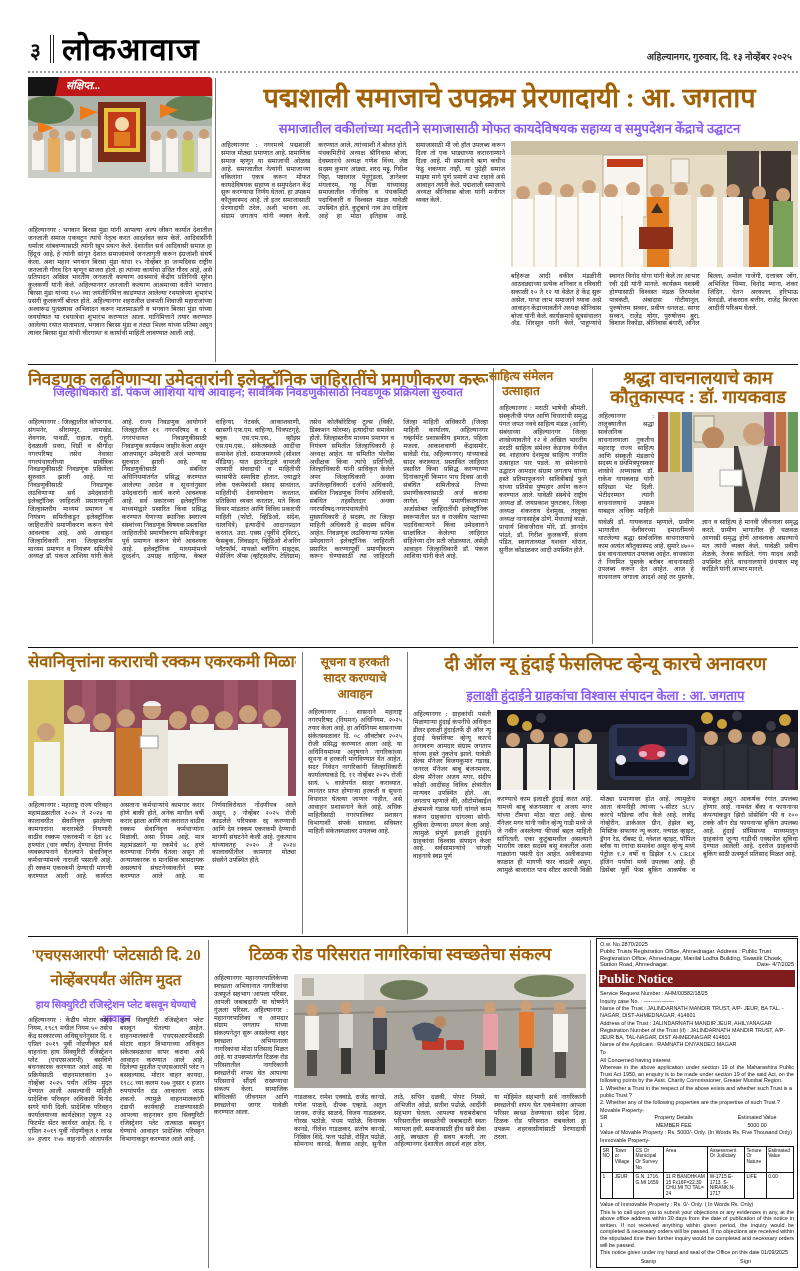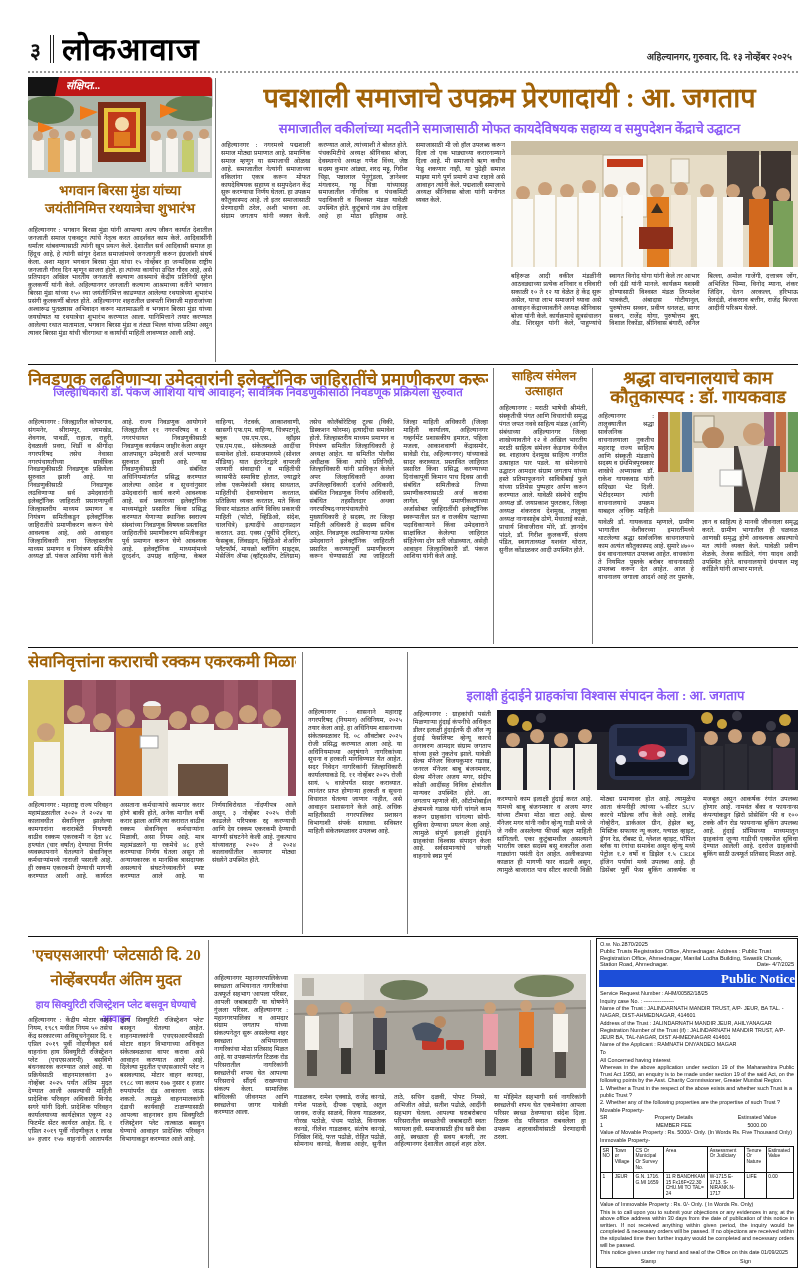--- a/index.html
+++ b/index.html
@@ -34,21 +34,21 @@
   .hrule { border-top:1.5px solid #111; }
   .vrule { border-left:1px solid #777; }
 
   .photo { background:#ddd; }
   .photo svg { display:block; width:100%; height:100%; }
 
   
   .notice { border:1.5px solid #111; background:#fff; font-family:"Liberation Sans", sans-serif; }
   .notice-pre { font-size:5.6px; line-height:6.8px; color:#111; padding:2px 3px 1px 3px; }
   .notice-pre .nd { float:right; }
-  .notice-bar { background:#1d4ed8; color:#fff; text-align:right; font-family:"Liberation Serif", serif;
+  .notice-bar { background:#7f1d1d; color:#fff; text-align:left; font-family:"Liberation Serif", serif;
     font-weight:bold; font-size:13px; line-height:17px; margin:1px 2px; }
   .notice-body { font-size:5.4px; line-height:6.6px; color:#111; padding:2px 3px; }
   .notice-body div { margin-bottom:1px; }
   .nrow { display:flex; }
   .nrow span { display:block; }
   .ntable { width:100%; border-collapse:collapse; margin:2px 0; }
   .ntable th, .ntable td { border:0.8px solid #111; font-size:4.9px; line-height:5.8px; padding:1px 1.5px;
     text-align:left; vertical-align:top; font-weight:normal; }
   .sign-block { text-align:center; font-size:5.4px; line-height:6.6px; }
 </style>
@@ -96,21 +96,20 @@
           <circle cx="58" cy="38" r="5"></circle>
         <circle cx="128" cy="40" r="5"></circle>
           <circle cx="144" cy="38" r="5"></circle>
           <circle cx="160" cy="40" r="5"></circle>
           <circle cx="176" cy="38" r="5"></circle>
       </g>
       <rect x="20" y="42" width="12" height="34" fill="#e29a3a" opacity="0.8"></rect>
       <rect x="154" y="44" width="12" height="32" fill="#b9c24e" opacity="0.8"></rect>
     </svg>
   </div>
-  <div class="abs hl hl-sm" style="left:28px; top:182px; width:184px; height:40px;">भगवान बिरसा मुंडा यांच्या जयंतीनिमित्त रथयात्रेचा शुभारंभ</div>
   <div class="abs bt" style="left:28px; top:226px; width:184px; height:134px;">अहिल्यानगर : भगवान बिरसा मुंडा यांनी आपल्या अल्प जीवन कार्यात देशातील जनजाती समाज एकवटून त्यांचे नेतृत्व करत आदर्शवत काम केले. आदिवासींनी धर्मांतर थांबवण्यासाठी त्यांनी खूप प्रयत्न केले. देशातील सर्व आदिवासी समाज हा हिंदूच आहे, हे त्यांनी सांगून देशात समाजांमध्ये जनजागृती करून इंग्रजांशी संघर्ष केला. अशा महान भगवान बिरसा मुंडा यांचा १५ नोव्हेंबर हा जन्मदिवस राष्ट्रीय जनजाती गौरव दिन म्हणून साजरा होतो. हा त्यांच्या कार्याचा उचित गौरव आहे, असे प्रतिपादन अखिल भारतीय जनजाती कल्याण आश्रमाचे केंद्रीय प्रतिनिधी सुरेश कुलकर्णी यांनी केले. अहिल्यानगर जनजाती कल्याण आश्रमाच्या वतीने भगवान बिरसा मुंडा यांच्या १५० व्या जयंतीनिमित्त काढण्यात आलेल्या रथयात्रेच्या शुभारंभ प्रसंगी कुलकर्णी बोलत होते. अहिल्यानगर शहरातील छत्रपती शिवाजी महाराजांच्या अश्वारूढ पुतळ्यास अभिवादन करून मातामाऊली व भगवान बिरसा मुंडा यांच्या जयघोषात या रथयात्रेचा शुभारंभ करण्यात आला. यानिमित्ताने तयार करण्यात आलेल्या रथात मातामाता, भगवान बिरसा मुंडा व तंट्या भिल्ल यांच्या प्रतिमा असून त्यावर बिरसा मुंडा यांची 'वीरगाथा' व कार्याची माहिती लावण्यात आली आहे.</div>
 
   <div class="abs vrule" style="left:215px; top:78px; height:284px;"></div>
 
   <div class="abs hl hl-xl" style="left:221px; top:82px; width:577px;">पद्मशाली समाजाचे उपक्रम प्रेरणादायी : आ. जगताप</div>
   <div class="abs sub" style="left:221px; top:119px; width:577px; font-size:13px;">समाजातील वकीलांच्या मदतीने समाजासाठी मोफत कायदेविषयक सहाय्य व समुपदेशन केंद्राचे उद्घाटन</div>
 
   <div class="abs bt c3" style="left:221px; top:141px; width:284px; height:220px;">अहिल्यानगर : नगरमध्ये पद्मशाली समाज मोठ्या प्रमाणात आहे. प्रामाणिक समाज म्हणून या समाजाची ओळख आहे. समाजातील नेत्यांनी समाजाच्या वकिलांना एकत्र करून मोफत कायदेविषयक सहाय्य व समुपदेशन केंद्र सुरू करण्याचा निर्णय घेतला. हा उपक्रम कौतुकास्पद आहे. तो इतर समाजासाठी प्रेरणादायी ठरेल, अशी भावना आ. संग्राम जगताप यांनी व्यक्त केली. करण्यात आले, त्यांच्याशी ते बोलत होते. पंचकमिटीचे अध्यक्ष श्रीनिवास बोजा, देवस्थानचे अध्यक्ष गणेश विंध्य, जेष्ठ सदस्य कुमार आंड्या, शरद मट्टू, गिरीश चिट्टा, पन्नालाल पेनुगुंडला, ज्ञानेश्वर मंगलारम, गट्टू चिन्ना यांच्यासह समाजातील नागरिक व पंचकमिटी पदाधिकारी व विश्वस्त मंडळ यावेळी उपस्थित होते. कुटुंबाचे नाव उंच राहिला आहे हा मोठा इतिहास आहे. समाजासाठी मी जो हॉल उपलब्ध करून दिला तो एक भाड्याच्या करारनाम्याने दिला आहे. मी समाजाचे ऋण कधीच फेडू शकणार नाही, या पुढेही समाज माझ्या मागे पूर्ण प्रमाणे उभा राहावे असे आवाहन त्यांनी केले. पद्मशाली समाजाचे अध्यक्ष श्रीनिवास बोजा यांनी मनोगत व्यक्त केले.</div>
 
   <div class="abs photo" style="left:511px; top:141px; width:287px; height:126px;">
@@ -157,21 +156,21 @@
   <div class="abs bt c3" style="left:511px; top:272px; width:287px; height:89px;">बहिरूळ आदी वकील मंडळींनी आठवड्याच्या प्रत्येक शनिवार व रविवारी सकाळी १० ते १२ या वेळेत हे केंद्र सुरू असेल, याचा लाभ समाजाने घ्यावा असे आवाहन केंद्राच्यावतीने अध्यक्ष श्रीनिवास बोजा यांनी केले. कार्यक्रमाचे सूत्रसंचालन ॲड. शिरसूल यांनी केले, पाहुण्यांचे स्वागत विनोद योगा यांनी केले तर आभार रवी दंडी यांनी मानले. कार्यक्रम यशस्वी होण्यासाठी विश्वस्त मंडळ तिरमलेश पात्रकंटी, अंबादास गोटीयानूल, पुरुषोत्तम सव्वन, प्रवीण धनलक्ष, सागर सव्वन, राजेंद्र योगा, पुरुषोत्तम बुरा, विशाल रिकोंडा, श्रीनिवास बंगारी, अनिल बिल्ला, अमोल गाजेंगी, दत्तात्रय जोंग, अभिजित चिम्मा, विनोद म्याना, शंकर जिदिन, चेतन अरकल्ल, हरिभाऊ वेलदंडी, शंकरराव बत्तीन, राजेंद्र बिज्जा आदींनी परिश्रम घेतले.</div>
 
   <div class="abs hrule" style="left:28px; top:364px; width:770px;"></div>
 
   <div class="abs hl" style="left:28px; top:369px; width:460px; font-size:17px; line-height:21px; white-space:nowrap;">निवडणूक लढविणाऱ्या उमेदवारांनी इलेक्ट्रॉनिक जाहिरातींचे प्रमाणीकरण करून घ्यावे</div>
   <div class="abs sub" style="left:28px; top:384px; width:460px; font-size:11.5px;">जिल्हाधिकारी डॉ. पंकज आशिया यांचे आवाहन; सार्वत्रिक निवडणुकीसाठी निवडणूक प्रक्रियेला सुरुवात</div>
   <div class="abs bt c5" style="left:28px; top:418px; width:460px; height:224px;">अहिल्यानगर : जिल्ह्यातील कोपरगाव, संगमनेर, श्रीरामपूर, जामखेड, शेवगाव, पाथर्डी, राहाता, राहुरी, देवळाली प्रवरा, शिर्डी व श्रीगोंदा नगरपरिषद तसेच नेवासा नगरपंचायतीच्या सार्वत्रिक निवडणुकीसाठी निवडणूक प्रक्रियेला सुरुवात झाली आहे. या निवडणुकीसाठी निवडणूक लढविणाऱ्या सर्व उमेदवारांनी इलेक्ट्रॉनिक जाहिराती प्रसारणापूर्वी जिल्हास्तरीय माध्यम प्रमाणन व नियंत्रण समितीकडून इलेक्ट्रॉनिक जाहिरातींचे प्रमाणीकरण करून घेणे आवश्यक आहे, असे आवाहन जिल्हाधिकारी तथा जिल्हास्तरीय माध्यम प्रमाणन व नियंत्रण समितीचे अध्यक्ष डॉ. पंकज आशिया यांनी केले आहे. राज्य निवडणूक आयोगाने जिल्ह्यातील ११ नगरपरिषद व १ नगरपंचायत निवडणुकीसाठी निवडणूक कार्यक्रम जाहीर केला असून आजपासून उमेदवारी अर्ज भरण्यास सुरुवात झाली आहे. या निवडणुकीसाठी संबंधित अधिनियमांतर्गत प्रसिद्ध करण्यात आलेल्या आदेश व सूचनांनुसार उमेदवारांनी कार्य करणे आवश्यक आहे. सर्व प्रकारच्या इलेक्ट्रॉनिक माध्यमांद्वारे प्रसारित किंवा प्रसिद्ध करण्यात येणाऱ्या स्थानिक स्वराज्य संस्थांच्या निवडणूक विषयक प्रस्तावित जाहिरातींचे प्रमाणीकरण समितीकडून पूर्व प्रमाणन करून घेणे आवश्यक आहे. इलेक्ट्रॉनिक माध्यमांमध्ये दूरदर्शन, उपग्रह वाहिन्या, केबल वाहिन्या, नेटवर्क, आकाशवाणी, खासगी एफ.एम. वाहिन्या, चित्रपटगृहे, ब्लूक एस.एम.एस., व्हॉइस एस.एम.एस., संकेतस्थळे आदींचा समावेश होतो. समाजमाध्यमे (सोशल मीडिया) यात इंटरनेटद्वारे वापरली जाणारी संवादाची व माहितीची व्यासपीठे समाविष्ट होतात, ज्याद्वारे लोक एकमेकांशी संवाद साधतात, माहितीची देवाणघेवाण करतात, प्रतिक्रिया व्यक्त करतात, मते किंवा विचार मांडतात आणि विविध प्रकारची माहिती (फोटो, व्हिडिओ, संदेश, चालचित्रे) इत्यादींचे आदानप्रदान करतात. उदा. एक्स (पूर्वीचे ट्विटर), फेसबुक, लिंक्डइन, व्हिडिओ शेअरिंग प्लॅटफॉर्म, मायक्रो ब्लॉगिंग साइट्स, मेसेजिंग ॲप्स (व्हॉट्सॲप, टेलिग्राम) तसेच कोलॅबोरेटिव्ह टूल्स (विकी, डिस्कशन फोरम्स) इत्यादींचा समावेश होतो. जिल्हास्तरीय माध्यम प्रमाणन व नियंत्रण समितीत जिल्हाधिकारी हे अध्यक्ष आहेत. या समितीत पोलीस अधीक्षक किंवा त्यांचे प्रतिनिधी, जिल्हाधिकारी यांनी प्राधिकृत केलेले अपर जिल्हाधिकारी अथवा उपजिल्हाधिकारी दर्जाचे अधिकारी, संबंधित निवडणूक निर्णय अधिकारी, संबंधित तहसीलदार अथवा नगरपरिषद/नगरपंचायतीचे मुख्याधिकारी हे सदस्य, तर जिल्हा माहिती अधिकारी हे सदस्य सचिव आहेत. निवडणूक लढविणाऱ्या प्रत्येक उमेदवाराने इलेक्ट्रॉनिक जाहिराती प्रसारित करण्यापूर्वी प्रमाणीकरण करून घेण्यासाठी त्या जाहिराती जिल्हा माहिती अधिकारी (जिल्हा माहिती कार्यालय, अहिल्यानगर गव्हर्नमेंट प्रशासकीय इमारत, पहिला मजला, आकाशवाणी केंद्रासमोर, सावेडी रोड, अहिल्यानगर) यांच्याकडे सादर कराव्यात. प्रस्तावित जाहिरात प्रसारित किंवा प्रसिद्ध करण्याच्या दिनांकापूर्वी किमान पाच दिवस आधी संबंधित समितीकडे तिच्या प्रमाणीकरणासाठी अर्ज करावा लागेल. पूर्व प्रमाणीकरणाच्या अर्जासोबत जाहिरातींची इलेक्ट्रॉनिक स्वरूपातील प्रत व राजकीय पक्षाच्या पदाधिकाऱ्याने किंवा उमेदवाराने साक्षांकित केलेल्या जाहिरात संहितेच्या दोन प्रती जोडाव्यात, असेही आवाहन जिल्हाधिकारी डॉ. पंकज आशिया यांनी केले आहे.</div>
 
   <div class="abs vrule" style="left:493px; top:368px; height:276px;"></div>
 
-  <div class="abs hl" style="left:500px; top:369px; width:88px; font-size:12px; line-height:15px;">साहित्य संमेलन उत्साहात</div>
+  <div class="abs hl" style="left:477px; top:369px; width:88px; font-size:12px; line-height:15px;">साहित्य संमेलन उत्साहात</div>
   <div class="abs bt" style="left:499px; top:404px; width:88px; height:238px;">अहिल्यानगर : मराठी भाषेची श्रीमंती, संस्कृतीची पंगत आणि विचारांची समृद्ध पंगत जपत नववे साहित्य मंडळ (आणि) संबंधाच्या अहिल्यानगर जिल्हा शाखेच्यावतीने १२ वे अखिल भारतीय मराठी साहित्य संमेलन केडगाव येथील स्व. शाहाजय देशमुख साहित्य नगरीत उत्साहात पार पडले. या संमेलनाचे उद्घाटन आमदार संग्राम जगताप यांच्या हस्ते प्रतिमापूजनाने सावित्रीबाई फुले यांच्या प्रतिमेस पुष्पहार अर्पण करून करण्यात आले. यावेळी संस्थेचे राष्ट्रीय अध्यक्ष डॉ. जयप्रकाश पुलटकर, जिल्हा अध्यक्ष शंकरराव देशमुख, तालुका अध्यक्ष नानासाहेब ढोणे, मेधाताई काळे, प्राचार्य शिवाजीराव मोरे, डॉ. ज्ञानदेव पांढरे, डॉ. गिरीश कुलकर्णी, संजय पंडित, स्वागताध्यक्ष यशवंत थोरात, सुनील कोंडाळकर आदी उपस्थित होते.</div>
 
   <div class="abs vrule" style="left:592px; top:368px; height:276px;"></div>
 
   <div class="abs hl" style="left:598px; top:369px; width:200px; font-size:18px; line-height:19px;">श्रद्धा वाचनालयाचे काम कौतुकास्पद : डॉ. गायकवाड</div>
   <div class="abs bt" style="left:598px; top:412px; width:56px; height:104px;">अहिल्यानगर : तालुक्यातील श्रद्धा सार्वजनिक वाचनालयाला नुकतीच महाराष्ट्र राज्य साहित्य आणि संस्कृती मंडळाचे सदस्य व ग्रंथमित्रपुरस्कार शाखेचे अभ्यासक डॉ. राकेश गायकवाड यांनी सदिच्छा भेट दिली. भेटीदरम्यान त्यांनी वाचनालयाचे उपक्रम याबद्दल अधिक माहिती जाणून घेतली. श्रद्धा सार्वजनिक वाचनालयाचे अध्यक्ष चरण कडिले यांनी त्यांचे स्वागत केले.</div>
   <div class="abs photo" style="left:658px; top:412px; width:140px; height:100px;">
     <svg viewBox="0 0 140 100" preserveAspectRatio="none">
       <rect width="140" height="100" fill="#d8cdb8"></rect>
       <g>
@@ -234,25 +233,27 @@
       <rect x="112" y="56" width="18" height="12" fill="#ffffff" stroke="#999"></rect>
       <circle cx="124" cy="30" r="9" fill="#caa07a"></circle>
         <path d="M115 26 a9 5 0 0 1 18 0 z" fill="#f2f2f2"></path>
       <rect x="150" y="84" width="50" height="32" fill="#6a5140"></rect>
     </svg>
   </div>
   <div class="abs bt c3" style="left:28px; top:801px; width:268px; height:132px;">अहिल्यानगर : महाराष्ट्र राज्य परिवहन महामंडळातील २०२० ते २०२४ या कालावधीत सेवानिवृत्त झालेल्या कामगारांना कराराबेटी निघणारी वाढीव रक्कम एकरकमी न देता ४८ हप्त्यांत (चार वर्षांत) देण्याचा निर्णय व्यवस्थापनाने घेतल्याने सेवानिवृत्त कर्मचाऱ्यांमध्ये नाराजी पसरली आहे. ही रक्कम एकरकमी देण्याची मागणी करण्यात आली आहे. कार्यरत असताना कर्मचाऱ्यांचे कामगार करार होणे बाकी होते, अनेक मागील वर्षी करार झाला आणि त्या करारात वाढीव रक्कम सेवानिवृत्त कर्मचाऱ्यांना मिळावी, असा नियम आहे. मात्र महामंडळाने या रकमेचे ४८ हप्ते करण्याचा निर्णय घेतला असून तो अन्यायकारक व मानसिक त्रासदायक असल्याचे संघटनेच्यावतीने स्पष्ट करण्यात आले आहे. या निर्णयाविरोधात नोंदणीपत्र आले असून, ३ नोव्हेंबर २०२५ रोजी काढलेले परिपत्रक रद्द करण्याची आणि देय रक्कम एकरकमी देण्याची मागणी संघटनेने केली आहे. नुकत्याच यांच्यावतह २०२० ते २०२४ कालावधीतील कामगार मोठ्या संख्येने उपस्थित होते.</div>
 
   <div class="abs vrule" style="left:302px; top:652px; height:282px;"></div>
 
+  <div class="abs hl" style="left:308px; top:654px; width:94px; font-size:12px; line-height:16px;">सूचना व हरकती सादर करण्याचे आवाहन</div>
   <div class="abs bt" style="left:308px; top:708px; width:94px; height:225px;">अहिल्यानगर : शासनाने महाराष्ट्र नगरपरिषद (नियमन) अधिनियम, २०२५ तयार केला आहे. हा अधिनियम शासनाच्या संकेतस्थळावर दि. ०८ ऑक्टोबर २०२५ रोजी प्रसिद्ध करण्यात आला आहे. या अधिनियमाच्या अनुषंगाने नागरिकांच्या सूचना व हरकती मागविण्यात येत आहेत. सदर निवेदन नागरिकांनी जिल्हाधिकारी कार्यालयाकडे दि. ११ नोव्हेंबर २०२५ रोजी सायं. ५ वाजेपर्यंत सादर कराव्यात. त्यानंतर प्राप्त होणाऱ्या हरकती व सूचना विचारात घेतल्या जाणार नाहीत, असे आवाहन प्रशासनाने केले आहे. अधिक माहितीसाठी नगरपालिका प्रशासन विभागाशी संपर्क साधावा. सविस्तर माहिती संकेतस्थळावर उपलब्ध आहे.</div>
 
   <div class="abs vrule" style="left:407px; top:652px; height:282px;"></div>
 
-  <div class="abs sub" style="left:413px; top:686px; width:385px; font-size:13px;">इलाक्षी हुंदाईने ग्राहकांचा विश्वास संपादन केला : आ. जगताप</div>
+  <div class="abs hl hl-lg" style="left:413px; top:653px; width:385px;">दी ऑल न्यू हुंदाई फेसलिफ्ट व्हेन्यू कारचे अनावरण</div>
+  <div class="abs sub" style="left:413px; top:686px; width:385px; font-size:13px;text-decoration:underline;">इलाक्षी हुंदाईने ग्राहकांचा विश्वास संपादन केला : आ. जगताप</div>
   <div class="abs bt" style="left:413px; top:710px; width:78px; height:223px;">अहिल्यानगर : ग्राहकांची पसंती मिळणाऱ्या हुंदाई कंपनीचे अधिकृत डीलर इलाक्षी हुंदाईतर्फे दी ऑल न्यू हुंदाई फेसलिफ्ट व्हेन्यू कारचे अनावरण आमदार संग्राम जगताप यांच्या हस्ते नुकतेच झाले. यावेळी सेल्स मॅनेजर विजयकुमार गडाख, जनरल मॅनेजर बाबू बंजनमवार, सेल्स मॅनेजर अजय मगर, संदीप कोळी आदींसह विविध क्षेत्रांतील मान्यवर उपस्थित होते. आ. जगताप म्हणाले की, ऑटोमोबाईल क्षेत्रामध्ये गडाख यांनी चांगले काम करून ग्राहकांना चांगल्या सोयी-सुविधा देण्याचा प्रयत्न केला आहे. त्यामुळे संपूर्ण इलाक्षी हुंदाईने ग्राहकांचा विश्वास संपादन केला आहे. सर्वसामान्यांचे चांगली वाहनाचे स्वप्न पूर्ण</div>
   <div class="abs photo" style="left:497px; top:710px; width:301px; height:80px;">
     <svg viewBox="0 0 301 80" preserveAspectRatio="none">
       <rect width="301" height="80" fill="#23232c"></rect>
       <rect y="0" width="301" height="22" fill="#141420"></rect>
       <g fill="#c9a23c">
           <circle cx="16" cy="10" r="6"></circle>
           <circle cx="30" cy="16" r="5"></circle>
           <circle cx="210" cy="8" r="6"></circle>
           <circle cx="225" cy="14" r="5"></circle>
@@ -298,20 +299,21 @@
   <div class="abs bt c3" style="left:497px; top:795px; width:301px; height:138px;">करण्याचे काम इलाक्षी हुंदाई करत आहे. यामध्ये बाबू बंजनमवार व अजय मगर यांच्या टीमचा मोठा वाटा आहे. सेल्स मॅनेजर मगर यांनी नवीन व्हेन्यू गाडी मध्ये जे जे नवीन असलेल्या फीचर्स बद्दल माहिती सांगितली. एका कुटुंबामधील असल्याने भारतीय जास्त सदस्य बसू शकतील अशा गाड्यांना पसंती देत आहेत. अलीकडच्या काळात ही मागणी फार वाढली असून, त्यामुळे बाजारात पाच सीटर कारची विक्री मोठ्या प्रमाणावर होत आहे. त्यामुळेच आता कंपनीही त्यांच्या ५-सीटर SUV कारचे मॉडेल्स लाँच केले आहे. लावेंद्र नोव्हेरीन, डार्कअल ग्रीन, हेझेल ब्लू, मिस्टिक सफायर न्यू कलर, ग्ल्याळ व्हाइट, ड्रॅगन रेड, रॉबस्ट ग्रे, ग्लेशल व्हाइट, पॉपिल ब्लॅक या रंगांचा समावेश असून व्हेन्यू मध्ये पेट्रोल १.२ वर्षो व डिझेल १.५ CRDI इंजिन पर्यायां मध्ये उपलब्ध आहे. ही डिसेंबर पूर्वी फेस बुकिंग आकर्षक व मजबूत असून आकर्षक रंगांत उपलब्ध होणार आहे. नामवंत बँका व फायनान्स कंपन्यांकडून झिरो प्रोसेसिंग फी व १०० टक्के ऑन रोड फायनान्स बुकिंग उपलब्ध आहे. हुंदाई प्रॉमिसच्या माध्यमातून ग्राहकांना जुन्या गाडीची एक्सचेंज सुविधा देण्यात आलेली आहे. दररोज ग्राहकांची बुकिंग साठी उत्स्फूर्त प्रतिसाद मिळत आहे.</div>
 
   <div class="abs hrule" style="left:28px; top:936px; width:770px;"></div>
 
   <div class="abs hl" style="left:28px; top:943px; width:176px; font-size:15px; line-height:25px;">'एचएसआरपी' प्लेटसाठी दि. 20 नोव्हेंबरपर्यंत अंतिम मुदत</div>
   <div class="abs sub" style="left:28px; top:997px; width:176px; font-size:10px;">हाय सिक्युरिटी रजिस्ट्रेशन प्लेट बसवून घेण्याचे आवाहन</div>
   <div class="abs bt c2" style="left:28px; top:1016px; width:176px; height:170px;">अहिल्यानगर : केंद्रीय मोटार वाहन नियम, १९८९ मधील नियम ५० तसेच केंद्र सरकारच्या अधिसूचनेनुसार दि. १ एप्रिल २०१९ पूर्वी नोंदणीकृत सर्व वाहनांना हाय सिक्युरिटी रजिस्ट्रेशन प्लेट (एचएसआरपी) बसविणे बंधनकारक करण्यात आले आहे. या प्रक्रियेसाठी वाहनमालकांना ३० नोव्हेंबर २०२५ पर्यंत अंतिम मुदत देण्यात आली असल्याची माहिती प्रादेशिक परिवहन अधिकारी विनोद सगरे यांनी दिली. प्रादेशिक परिवहन कार्यालयाच्या कार्यक्षेत्रात एकूण २३ फिटमेंट सेंटर कार्यरत आहेत. दि. १ एप्रिल २०१९ पूर्वी नोंदणीकृत १ लाख ४० हजार १५७ वाहनांनी आतापर्यंत 'हाय सिक्युरिटी रजिस्ट्रेशन प्लेट' बसवून घेतल्या आहेत. वाहनमालकांनी एचएसआरपीसाठी मोटार वाहन विभागाच्या अधिकृत संकेतस्थळाचा वापर करावा असे आवाहन करण्यात आले आहे. दिलेल्या मुदतीत एचएसआरपी प्लेट न बसवल्यास, मोटार वाहन कायदा, १९८८ च्या कलम १७७ नुसार १ हजार रुपयांपर्यंत दंड आकारला जाऊ शकतो. त्यामुळे वाहनमालकांनी दंडाची कार्यवाही टाळण्यासाठी आपल्या वाहनावर हाय सिक्युरिटी रजिस्ट्रेशन प्लेट तात्काळ बसवून घेण्याचे आवाहन प्रादेशिक परिवहन विभागाकडून करण्यात आले आहे.</div>
 
   <div class="abs vrule" style="left:208px; top:940px; height:328px;"></div>
 
+  <div class="abs hl" style="left:214px; top:944px; width:372px; font-size:17px; line-height:21px; white-space:nowrap;">टिळक रोड परिसरात नागरिकांचा स्वच्छतेचा संकल्प</div>
   <div class="abs bt" style="left:214px; top:974px; width:74px; height:294px;">अहिल्यानगर महानगरपालिकेच्या स्वच्छता अभियानात नागरिकांचा उत्स्फूर्त सहभाग 'आपला परिसर, आपली जबाबदारी' या घोषणेने गुंजला परिसर. अहिल्यानगर : महानगरपालिका व आमदार संग्राम जगताप यांच्या संकल्पनेतून सुरू असलेल्या शहर स्वच्छता अभियानाला नागरिकांचा मोठा प्रतिसाद मिळत आहे. या उपक्रमांतर्गत टिळक रोड परिसरातील नागरिकांनी स्वच्छतेची शपथ घेत आपल्या परिसराचे सौंदर्य राखण्याचा संकल्प केला. सामाजिक बांधिलकी जीवनमत आणि स्वच्छतेचा जागर यावेळी करण्यात आला.</div>
   <div class="abs photo" style="left:294px; top:974px; width:292px; height:114px;">
     <svg viewBox="0 0 292 114" preserveAspectRatio="none">
       <rect width="292" height="114" fill="#b3ada4"></rect>
       <rect width="292" height="26" fill="#d9d6cf"></rect>
       <rect x="0" y="0" width="70" height="26" fill="#e8e6e0"></rect>
         <rect x="8" y="4" width="12" height="18" fill="#b8b4aa"></rect>
       <ellipse cx="110" cy="16" rx="24" ry="10" fill="#6d7a5a"></ellipse>
         <ellipse cx="250" cy="12" rx="30" ry="11" fill="#77845f"></ellipse>
       <rect x="0" y="26" width="292" height="88" fill="#a9a49b"></rect>

